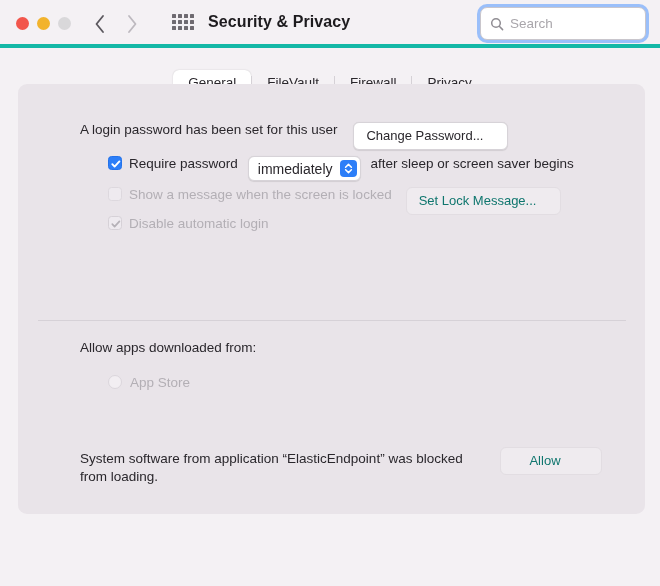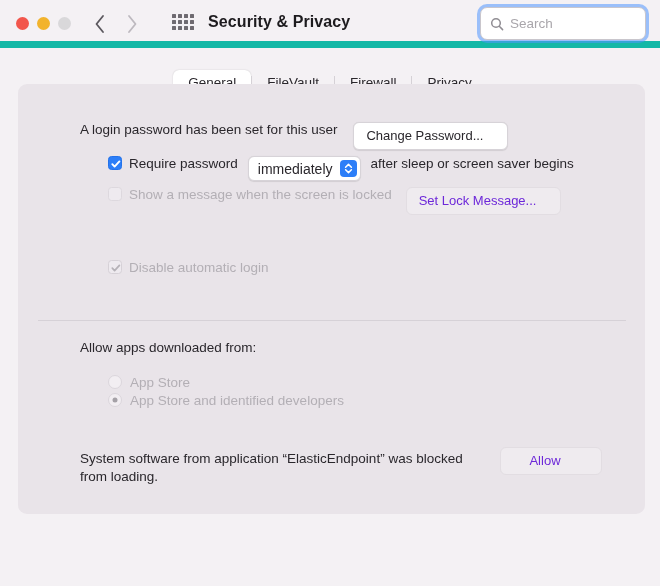--- a/index.html
+++ b/index.html
@@ -11,21 +11,21 @@
     font-family: "Liberation Sans", sans-serif;
     -webkit-font-smoothing: antialiased;
     overflow: hidden;
     position: relative;
   }
 
   
   .titlebar {
     position: absolute; left: 0; top: 0; width: 660px; height: 48px;
     background: #f4f1f4;
-    border-bottom: 7px solid #14b8a6;
+    border-bottom: 4px solid #14b8a6;
     box-sizing: border-box;
     text-decoration: underline;
   }
   .traffic {
     position: absolute; left: 16px; top: 17px;
     display: flex; gap: 8px; align-items: center;
   }
   .light { width: 13px; height: 13px; border-radius: 50%; }
   .light.red { background: #f2564c; }
   .light.yellow { background: #f2b32c; }
@@ -117,21 +117,21 @@
     color: #2a272c;
     background: #ffffff;
     border: 1px solid #d7d3d8;
     border-radius: 6px;
     padding: 5px 24px 6px 12px;
     box-shadow: 0 0.5px 1px rgba(0,0,0,0.10);
     white-space: nowrap;
     cursor: default;
   }
   .btn.disabled {
-    color: #6d28d9;
+    color: #0f766e;
     background: #efebef;
     border-color: #e2dde2;
     box-shadow: none;
   }
 
   
   .cbox {
     width: 14px; height: 14px; border-radius: 3.5px;
     box-sizing: border-box; position: relative;
     flex: 0 0 auto;
@@ -283,46 +283,40 @@
     </span>
     <span class="lbl" style="margin-left:10px;">after sleep or screen saver begins</span>
   </div>
 
   <div class="row" style="left:90px; top:103px;">
     <span class="cbox offdim"></span>
     <span class="lbl dim" style="margin-left:7px;">Show a message when the screen is locked</span>
     <button class="btn disabled" style="margin-left:14px;">Set Lock Message...</button>
   </div>
 
-  <div class="row" style="left:90px; top:132px;margin-top:44px;">
+  <div class="row" style="left:90px; top:132px;">
     <span class="cbox ondim">
       <svg width="12" height="12" viewBox="0 0 12 12">
           <path d="M2.3 6.2 L4.6 8.6 L9.4 3.4" fill="none" stroke="#b5b1b7" stroke-width="1.7" stroke-linecap="round" stroke-linejoin="round"></path>
         </svg>
     </span>
     <span class="lbl dim" style="margin-left:7px;">Disable automatic login</span>
   </div>
 
   <div class="divider"></div>
 
   <div class="row" style="left:62px; top:256px;">
     <span class="lbl">Allow apps downloaded from:</span>
   </div>
 
   <div class="row" style="left:90px; top:291px;">
     <span class="radio"></span>
     <span class="lbl dim" style="margin-left:8px;">App Store</span>
   </div>
 
-  <div class="row" style="left:90px; top:309px;">
-    <span class="radio">
-      <span class="dot"></span>
-    </span>
-    <span class="lbl dim" style="margin-left:8px;">App Store and identified developers</span>
-  </div>
 
   <div class="blockedtext">System software from application “ElasticEndpoint” was blocked from loading.</div>
   <button class="btn disabled" style="position:absolute; left:482px; top:363px; width:102px;">Allow</button>
 </div>
 
 <div class="bottombar">
 
   
 
   

